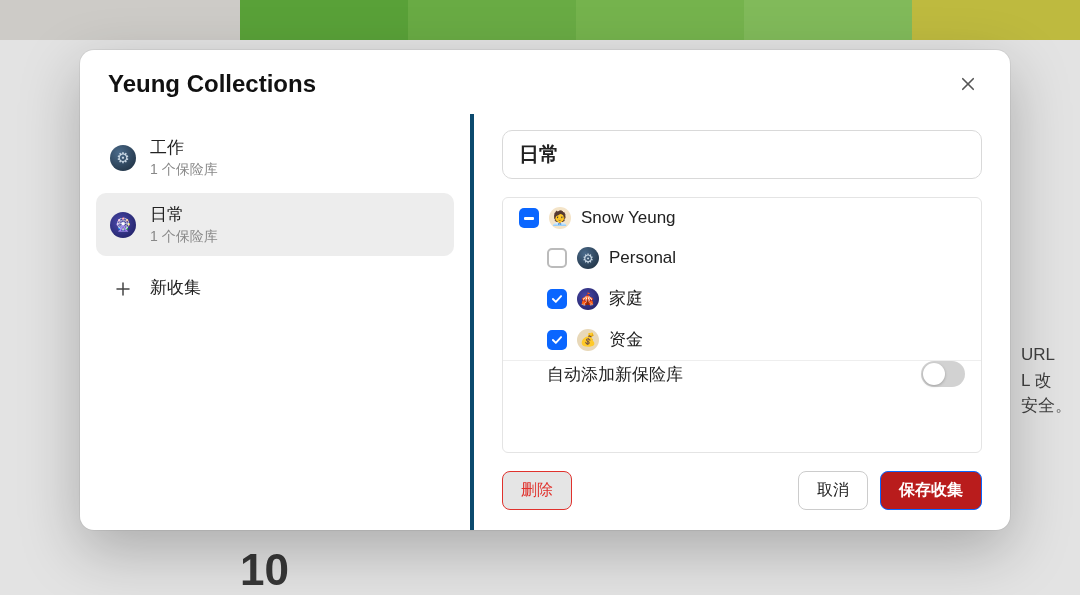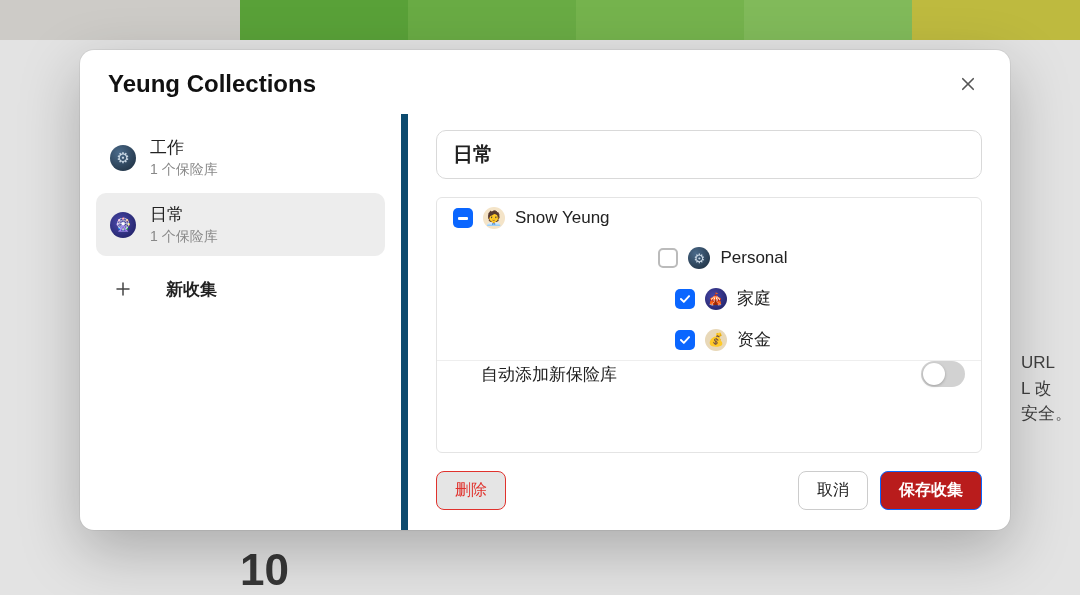--- a/index.html
+++ b/index.html
@@ -32,21 +32,21 @@
     .bg-bottom {
       position: absolute;
       bottom: 0; left: 240px;
       font-size: 44px;
       font-weight: 700;
       color: #3a3a3a;
     }
     .bg-right {
       position: absolute;
       right: 8px;
-      top: 350px;
+      top: 342px;
       font-size: 17px;
       color: #444;
       line-height: 1.5;
       margin-left: 24px;
     }
     .overlay {
       position: absolute;
       inset: 0;
       background: rgba(0,0,0,0.05);
     }
@@ -83,22 +83,22 @@
       color: #555;
       border-radius: 6px;
     }
     .close-btn svg { width: 18px; height: 18px; }
     .dialog-body {
       flex: 1;
       display: flex;
       min-height: 0;
     }
     .sidebar {
-      width: 328px;
-      border-right: 7px solid #0c4a6e;
+      width: 394px;
+      border-right: 4px solid #0c4a6e;
       padding: 12px 16px;
       display: flex;
       flex-direction: column;
       gap: 4px;
     }
     .collection-item {
       display: flex;
       align-items: center;
       gap: 14px;
       padding: 10px 14px;
@@ -142,27 +142,26 @@
       font-size: 17px;
       font-weight: 500;
       color: #222;
     }
     .collection-sub {
       font-size: 14px;
       color: #888;
     }
     .new-collection {
       display: flex;
-      align-items: center;
-      gap: 30px;
+      align-items: flex-start;
+      gap: 14px;
       padding: 12px 14px;
       border-radius: 10px;
       cursor: pointer;
       margin-top: 4px;
-      font-weight: bold;
     }
     .plus-icon {
       width: 26px; height: 26px;
       display: flex;
       align-items: center;
       justify-content: center;
       color: #444;
       flex-shrink: 0;
     }
     .plus-icon svg { width: 18px; height: 18px; }
@@ -199,21 +198,21 @@
     }
     .tree-row {
       display: flex;
       align-items: center;
       gap: 10px;
       padding: 9px 16px;
       font-size: 17px;
       color: #222;
     }
     .tree-row.account { font-weight: 500; }
-    .tree-row.vault { padding-left: 44px; justify-content: center; }
+    .tree-row.vault { padding-left: 44px; }
     .tree-row.auto {
       border-top: 1px solid #eee;
       justify-content: space-between;
       padding: 0 16px 10px 44px;
     }
     .chk {
       width: 20px; height: 20px;
       border-radius: 5px;
       display: flex;
       align-items: center;

